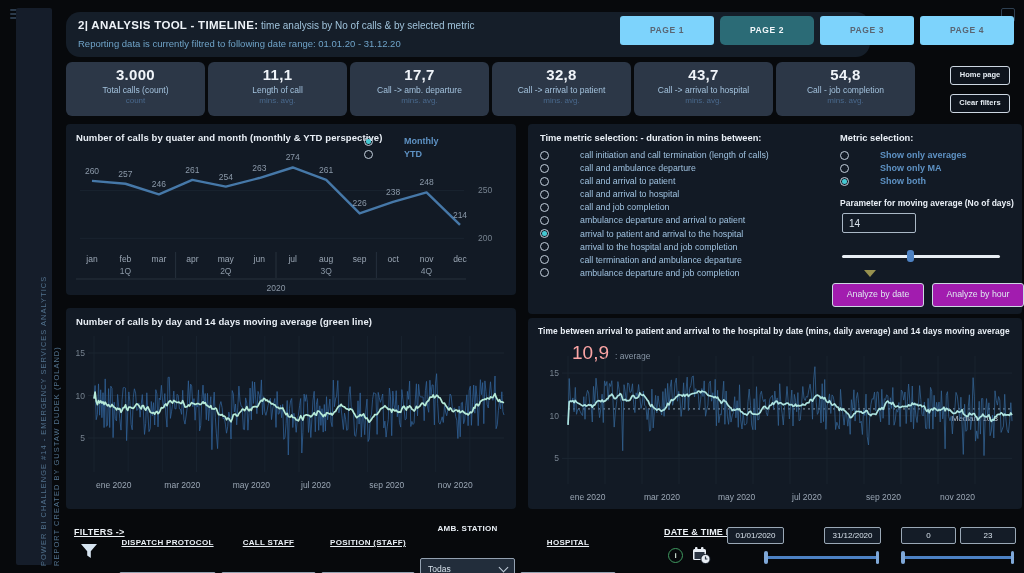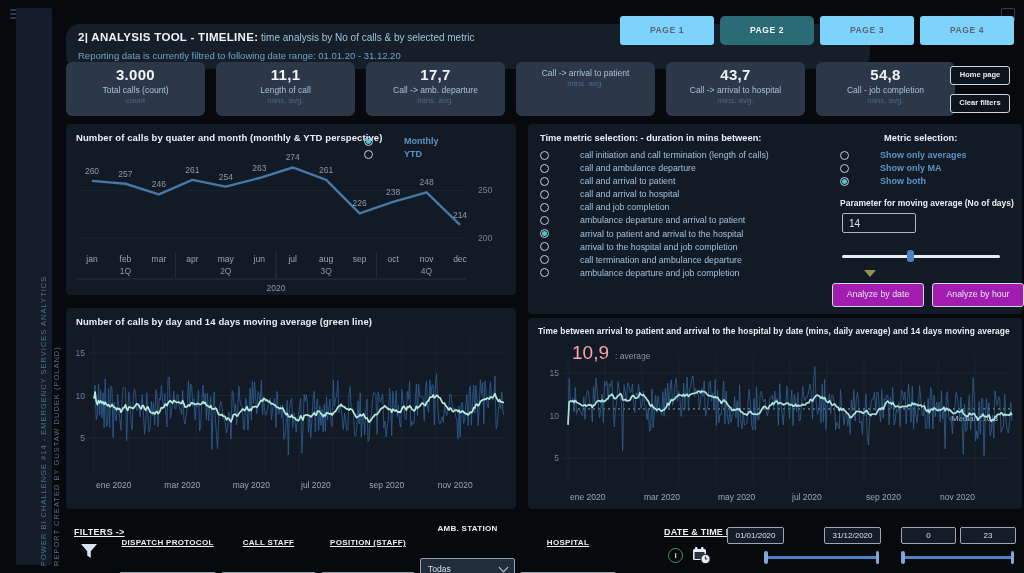--- a/index.html
+++ b/index.html
@@ -6,32 +6,32 @@
   .page{position:relative;width:1024px;height:573px;background:#07090c;overflow:hidden;
         font-family:"Liberation Sans",sans-serif;color:#dfe8f0;}
   svg text{font-family:"Liberation Sans",sans-serif;}
 
   
   .sidebar{position:absolute;left:16px;top:8px;width:36px;height:557px;background:#151d2a;border-radius:2px;}
   .vtext{position:absolute;width:545px;height:12px;font-size:7.5px;letter-spacing:1px;color:#51708c;
          transform:rotate(-90deg);transform-origin:0 0;white-space:nowrap;}
 
   
-  .header{position:absolute;left:66px;top:24px;width:804px;height:45px;background:#151e29;border-radius:14px;}
+  .header{position:absolute;left:66px;top:12px;width:804px;height:45px;background:#151e29;border-radius:14px;}
   .h-title{position:absolute;left:12px;top:7px;font-size:11.5px;}
   .h-title .t1{font-weight:bold;color:#eef3f8;letter-spacing:.3px;}
   .h-title .t2{color:#9fc2da;font-size:10px;}
   .h-sub{position:absolute;left:12px;top:26px;font-size:9.5px;color:#6fa3c8;}
   .tabs{position:absolute;left:620px;top:16px;display:flex;gap:6px;}
   .tab{width:94px;height:29px;line-height:29px;text-align:center;font-size:8.5px;font-weight:bold;
        letter-spacing:.6px;color:#5a6572;background:#7dd3fc;border-radius:3px;cursor:pointer;}
   .tab.active{background:#2b6b76;color:#f2f7fa;border-radius:5px;}
 
   
-  .kpi-row{position:absolute;left:66px;top:62px;display:flex;gap:11px;}
+  .kpi-row{position:absolute;left:66px;top:62px;display:flex;gap:3px;}
   .kpi{width:139px;height:54px;background:#2c3747;border-radius:6px;text-align:center;padding-top:4px;box-sizing:border-box;}
   .kv{font-size:15px;font-weight:bold;color:#f0f4f9;letter-spacing:.3px;}
   .kl{font-size:8.5px;color:#a3c2dd;margin-top:2px;}
   .ks{font-size:8px;color:#49688c;margin-top:1px;}
   .top-btns{position:absolute;left:950px;top:66px;display:flex;flex-direction:column;gap:9px;}
   .obtn{width:58px;height:17px;background:#0e141d;border:1px solid #cdd7e2;border-radius:3px;
         color:#e6edf4;font-size:7.5px;font-weight:bold;text-align:center;line-height:15px;cursor:pointer;}
 
   
   .panel{position:absolute;background:#121a25;border-radius:4px;}
@@ -45,21 +45,21 @@
   
   .rrow{display:flex;align-items:center;gap:7px;margin-bottom:3.1px;cursor:pointer;}
   .radio{width:9px;height:9px;border:1.5px solid #c2cedb;border-radius:50%;position:relative;flex:none;box-sizing:border-box;}
   .radio.sel::after{content:'';position:absolute;left:1px;top:1px;right:1px;bottom:1px;background:#45c9d3;border-radius:50%;}
   .rlabel{font-size:8.8px;color:#9fc2e0;padding-left:24px;}
   .legend .rlabel,.ms .rlabel{color:#5e92c4;font-weight:bold;font-size:9px;}
   #tm-options{position:absolute;left:12px;top:26px;}
   #ms-options{position:absolute;left:312px;top:26px;}
   #legend-box{position:absolute;left:298px;top:12px;}
   .tm-title{position:absolute;left:12px;top:9px;font-size:9.3px;font-weight:bold;color:#e9eff6;}
-  .ms-title{position:absolute;left:312px;top:9px;font-size:9.3px;font-weight:bold;color:#e9eff6;margin-left:44px;}
+  .ms-title{position:absolute;left:312px;top:9px;font-size:9.3px;font-weight:bold;color:#e9eff6;}
   .param-label{position:absolute;left:312px;top:74px;font-size:8.5px;font-weight:bold;color:#e9eff6;white-space:nowrap;}
   .param-input{position:absolute;left:314px;top:89px;width:60px;height:18px;background:#121a25;
                border:1px solid #aab8c6;border-radius:2px;color:#dbe5ee;font-size:10px;padding:0 6px;
                font-family:"Liberation Sans",sans-serif;}
   .ma-slider{position:absolute;left:314px;top:126px;width:158px;height:12px;cursor:pointer;}
   .ma-slider .track{position:absolute;left:0;right:0;top:5px;height:2.5px;background:#e8eef4;border-radius:2px;}
   .ma-slider .thumb{position:absolute;left:41%;top:0;width:7px;height:12px;background:#4d82c4;border-radius:3px;}
   .gold-chev{position:absolute;left:336px;top:146px;width:0;height:0;
              border-left:6px solid transparent;border-right:6px solid transparent;border-top:7px solid #97914f;}
   .an-btns{position:absolute;left:304px;top:159px;display:flex;gap:8px;}
@@ -142,20 +142,21 @@
         <div class="kv">11,1</div>
         <div class="kl">Length of call</div>
         <div class="ks">mins. avg.</div>
       </div>
       <div class="kpi">
         <div class="kv">17,7</div>
         <div class="kl">Call -&gt; amb. departure</div>
         <div class="ks">mins. avg.</div>
       </div>
       <div class="kpi">
+        <div class="kv">32,8</div>
         <div class="kl">Call -&gt; arrival to patient</div>
         <div class="ks">mins. avg.</div>
       </div>
       <div class="kpi">
         <div class="kv">43,7</div>
         <div class="kl">Call -&gt; arrival to hospital</div>
         <div class="ks">mins. avg.</div>
       </div>
       <div class="kpi">
         <div class="kv">54,8</div>

